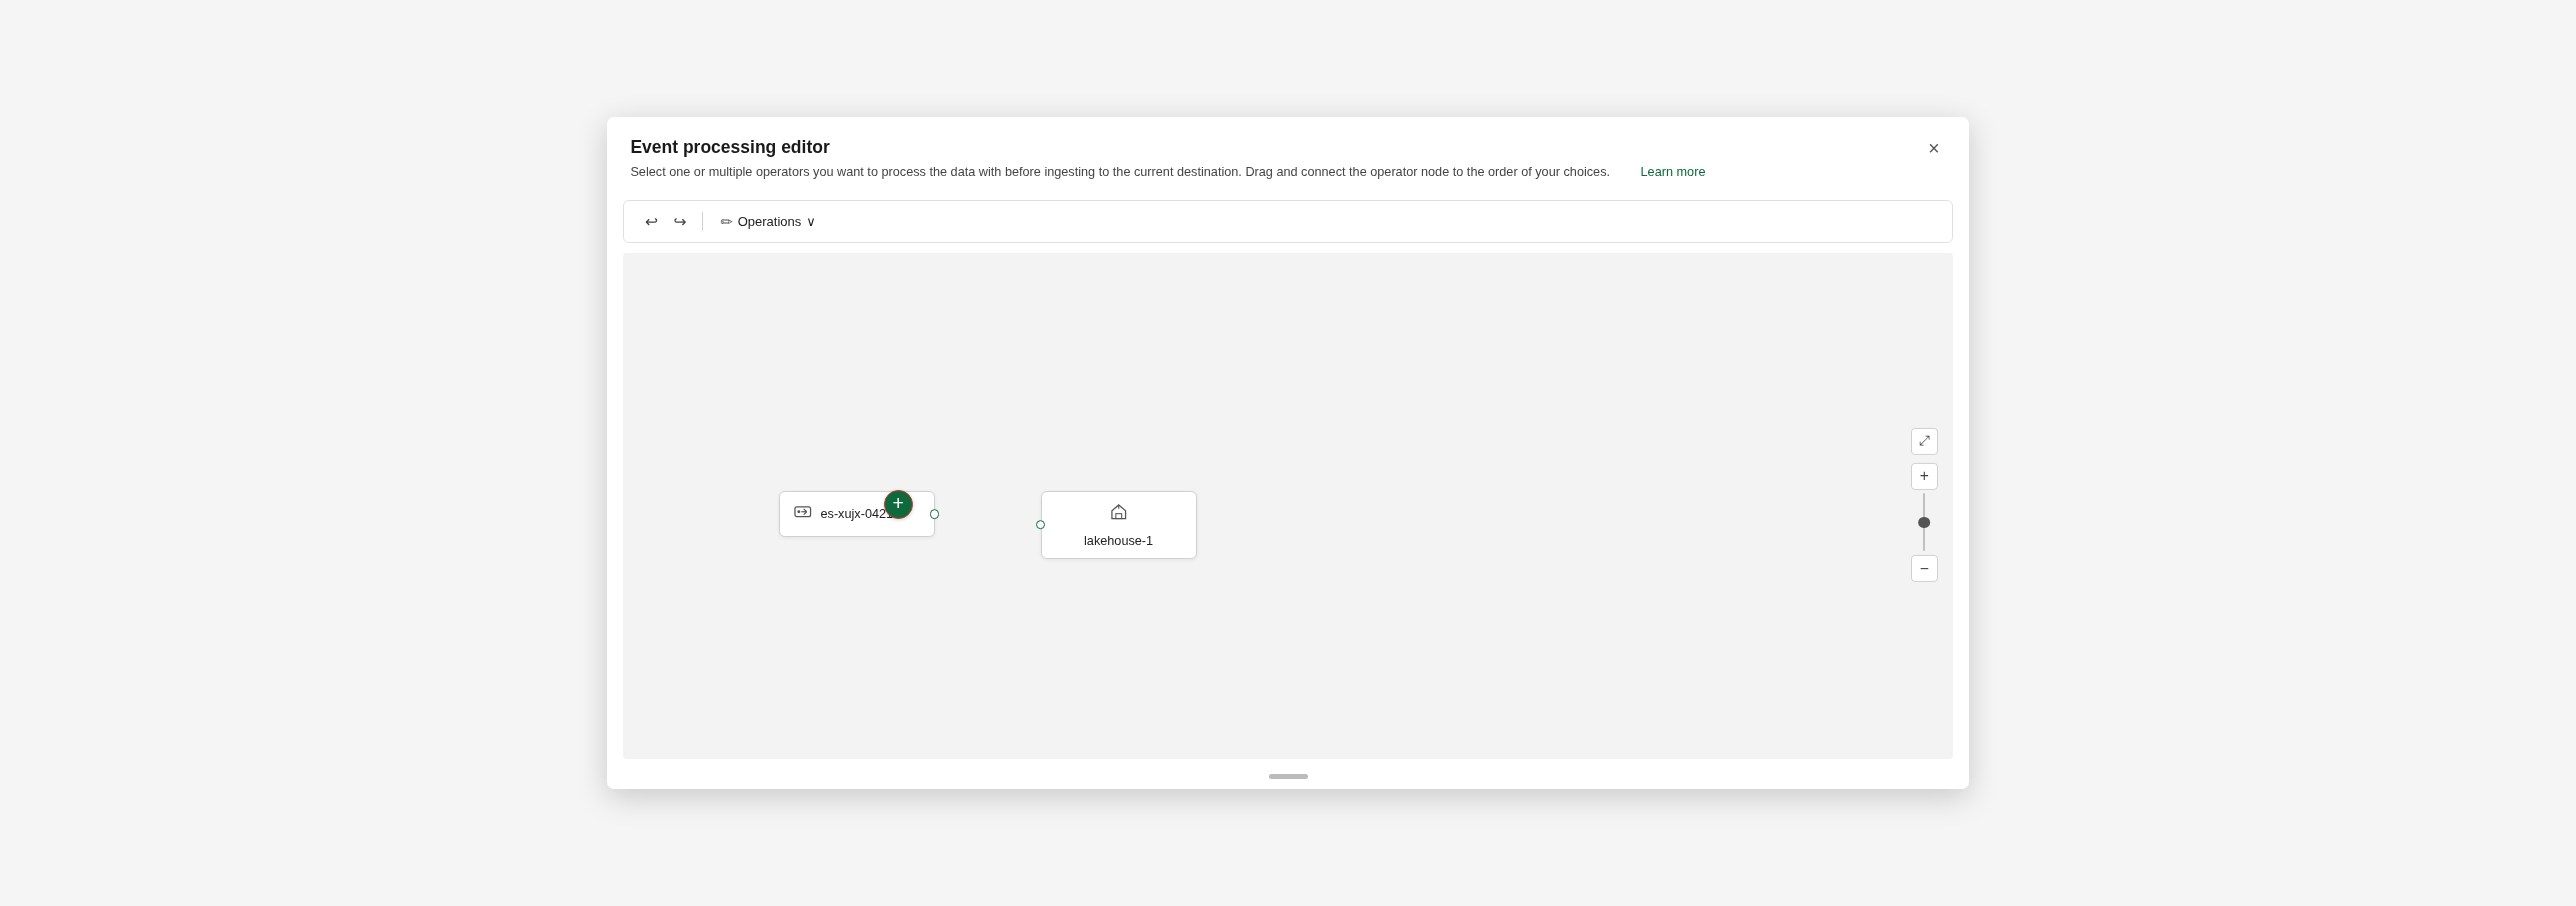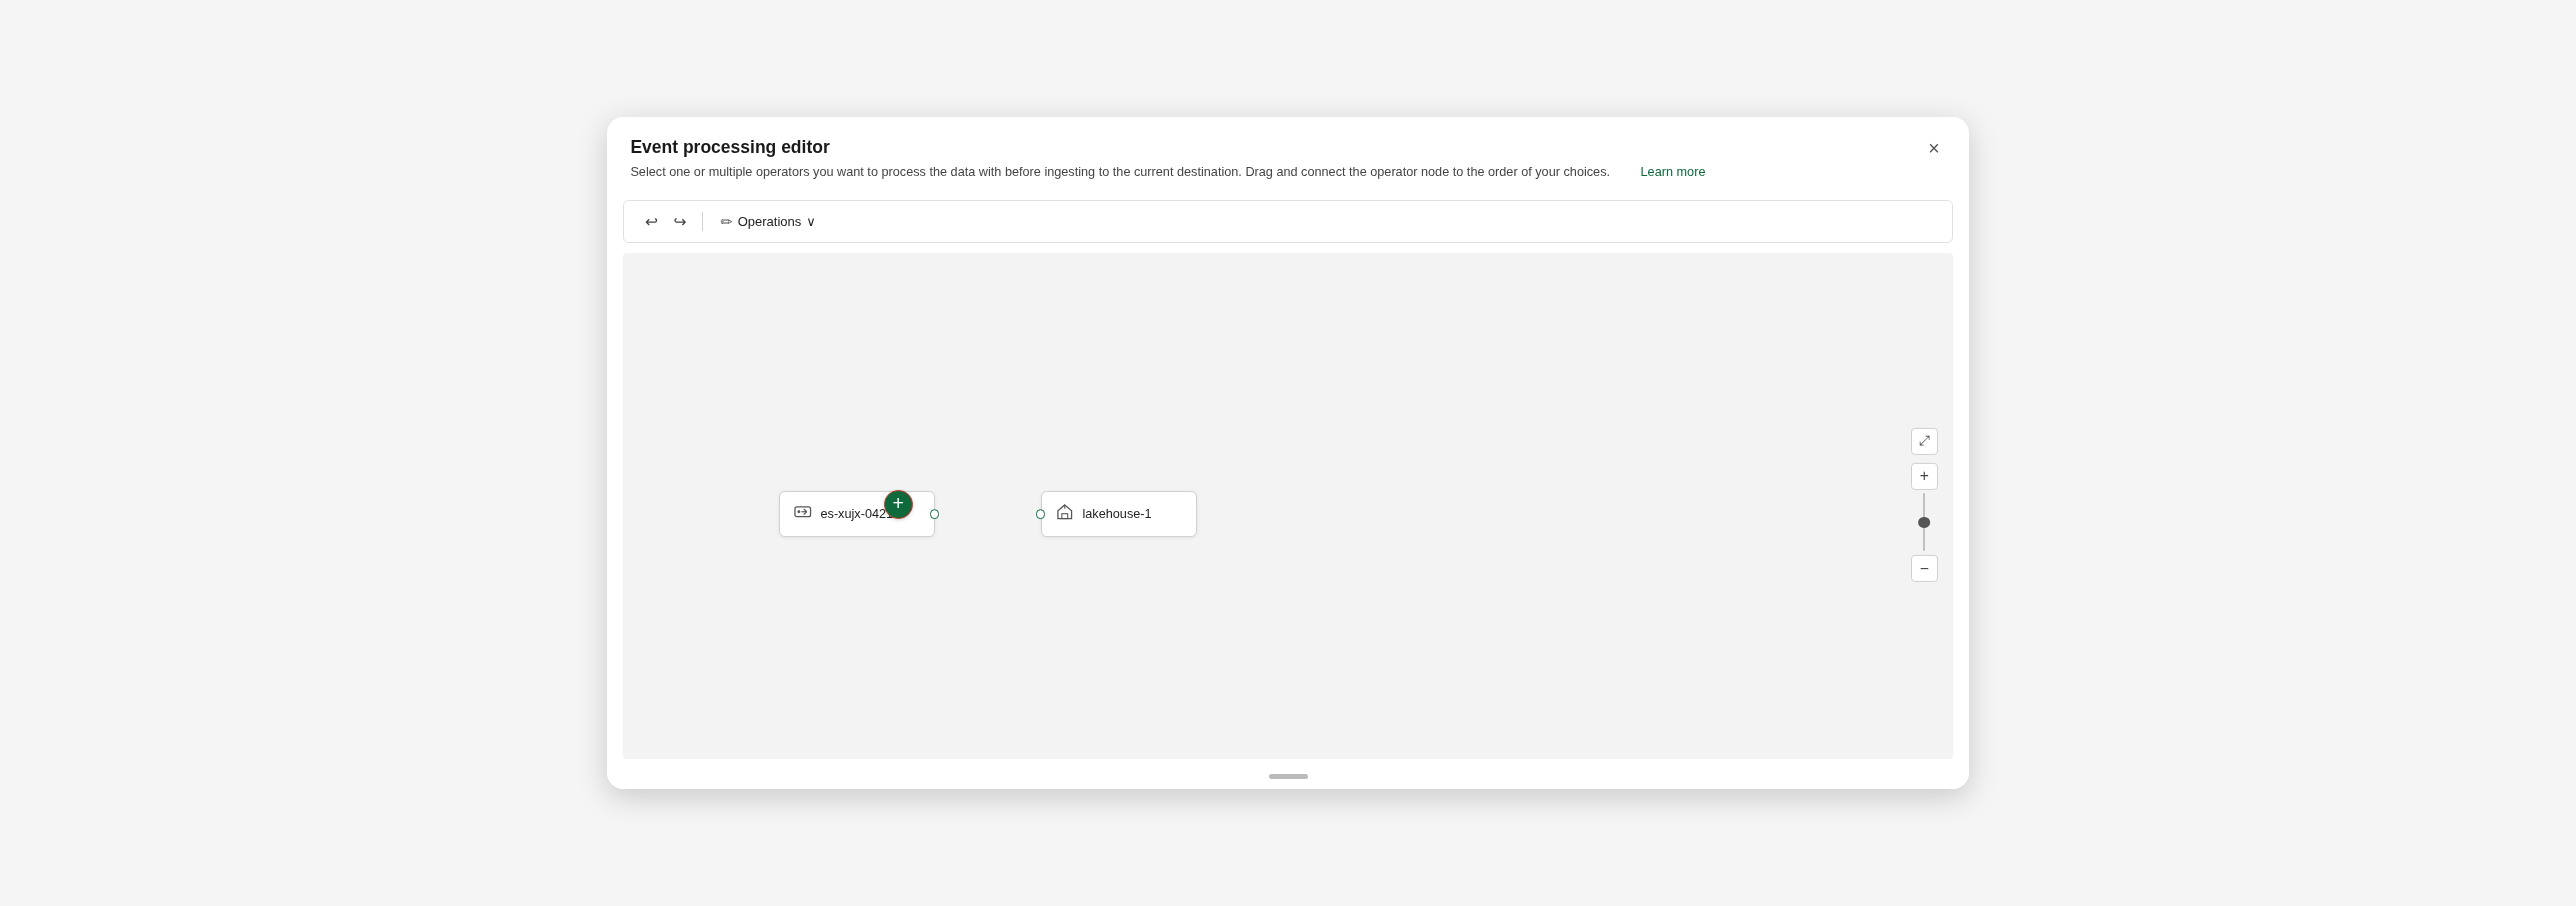--- a/index.html
+++ b/index.html
@@ -6,21 +6,21 @@
     body {
       font-family: 'Segoe UI', -apple-system, BlinkMacSystemFont, sans-serif;
       background: #f5f5f5;
       display: flex;
       align-items: center;
       justify-content: center;
       min-height: 100vh;
     }
     .dialog {
       background: #ffffff;
-      border-radius: 16px;
+      border-radius: 7px;
       box-shadow: 0 7.8px 31px rgba(0,0,0,0.18);
       width: 1362px;
       max-width: 98vw;
       overflow: hidden;
       position: relative;
     }
     .dialog-header {
       padding: 19.5px 23.4px 7.8px 23.4px;
       border-bottom: none;
     }
@@ -138,20 +138,21 @@
       top: 238px;
     }
     .node-source .node-connector {
       right: -5.8px;
       top: 50%;
       transform: translateY(-50%);
     }
     .node-dest {
       left: 418px;
       top: 238px;
+      flex-direction: column;
     }
     .node-dest .node-connector {
       left: -5.8px;
       top: 50%;
       transform: translateY(-50%);
     }
     
     .add-btn-container {
       position: absolute;
       left: 261px;

